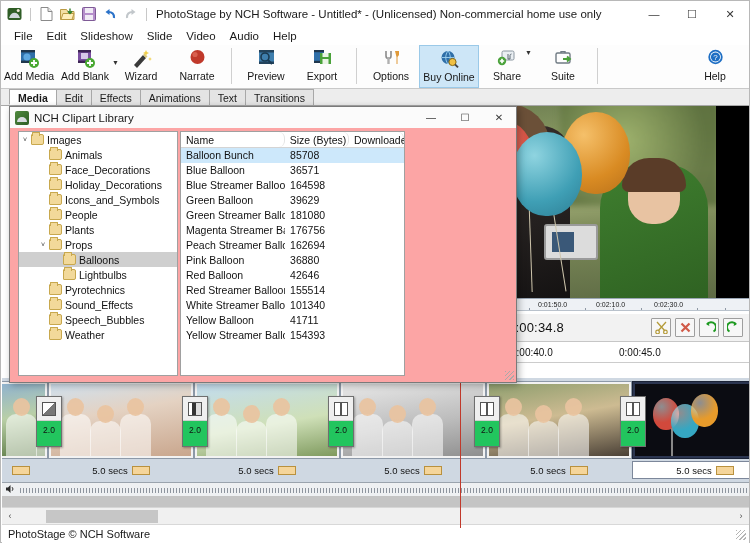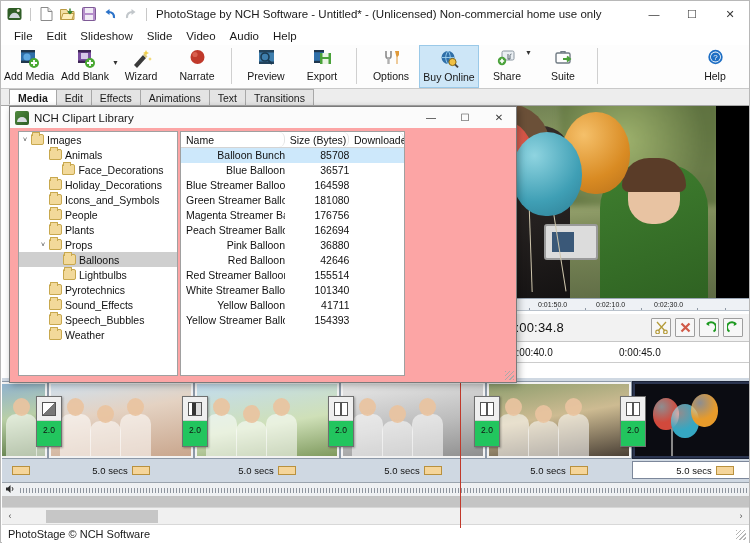--- a/index.html
+++ b/index.html
@@ -177,21 +177,21 @@
   .tarrow { width:12px; text-align:center; font-size:7px; color:#444; }
   .tfolder { width:13px; height:11px; margin-right:3px; position:relative;
     background:#f2d99a; border:1px solid #c8a84e; border-radius:1px 2px 2px 1px; }
   .tfolder::before { content:""; position:absolute; left:0; top:-3px; width:6px; height:3px;
     background:#f2d99a; border:1px solid #c8a84e; border-bottom:none; border-radius:1px 1px 0 0; }
 
   .listpane { position:absolute; left:170px; top:3px; width:225px; height:245px;
     background:#fff; border:1px solid #a0a0a0; overflow:hidden; }
   .lhead { height:16px; background:#fff; border-bottom:1px solid #d4d4d4; display:flex; font-size:10.5px; }
   .lhead div { padding:2px 0 0 5px; color:#111; border-right:1px solid #e4e4e4;border-radius:6px; }
-  .lrow { height:15px; display:flex; font-size:10.5px; color:#111;text-align:right; }
+  .lrow { height:15px; display:flex; font-size:10.5px; color:#111; }
   .lrow.sel { background:#cde8fb; }
   .lrow div { padding:1px 0 0 5px; overflow:hidden; white-space:nowrap; }
   .c-name { width:105px; } .c-size { width:65px; } .c-dl { width:55px; }
 
   .rightpane { position:absolute; left:400px; top:3px; width:100px; height:245px; }
   .pv-label { font-size:10.5px; color:#111; margin:2px 0 2px 2px; }
   .pv-box { width:94px; height:92px; background:#fff; border:1px solid #8d8d8d; position:relative; overflow:hidden; }
   .pb { position:absolute; border-radius:50% 50% 48% 48%; }
   .pb-red { left:12px; top:20px; width:26px; height:32px;
     background:radial-gradient(circle at 33% 27%,#ef9383,#d2493c 62%,#a8362c); }
@@ -674,21 +674,21 @@
           <div class="tnode" style="">
             <span class="tarrow">˅</span>
             <span class="tfolder"></span>
             <span>Images</span>
           </div>
           <div class="tnode" style="padding-left: 18px;">
             <span class="tarrow"></span>
             <span class="tfolder"></span>
             <span>Animals</span>
           </div>
-          <div class="tnode" style="padding-left: 18px; justify-content: center;">
+          <div class="tnode" style="padding-left: 18px;">
             <span class="tarrow"></span>
             <span class="tfolder"></span>
             <span>Face_Decorations</span>
           </div>
           <div class="tnode" style="padding-left: 18px;">
             <span class="tarrow"></span>
             <span class="tfolder"></span>
             <span>Holiday_Decorations</span>
           </div>
           <div class="tnode" style="padding-left: 18px;">
@@ -758,20 +758,25 @@
               <div class="c-name">Blue Balloon</div>
               <div class="c-size">36571</div>
               <div class="c-dl"></div>
             </div>
             <div class="lrow">
               <div class="c-name">Blue Streamer Balloon</div>
               <div class="c-size">164598</div>
               <div class="c-dl"></div>
             </div>
             <div class="lrow">
+              <div class="c-name">Green Balloon</div>
+              <div class="c-size">39629</div>
+              <div class="c-dl"></div>
+            </div>
+            <div class="lrow">
               <div class="c-name">Green Streamer Balloon</div>
               <div class="c-size">181080</div>
               <div class="c-dl"></div>
             </div>
             <div class="lrow">
               <div class="c-name">Magenta Streamer Balloon</div>
               <div class="c-size">176756</div>
               <div class="c-dl"></div>
             </div>
             <div class="lrow">

